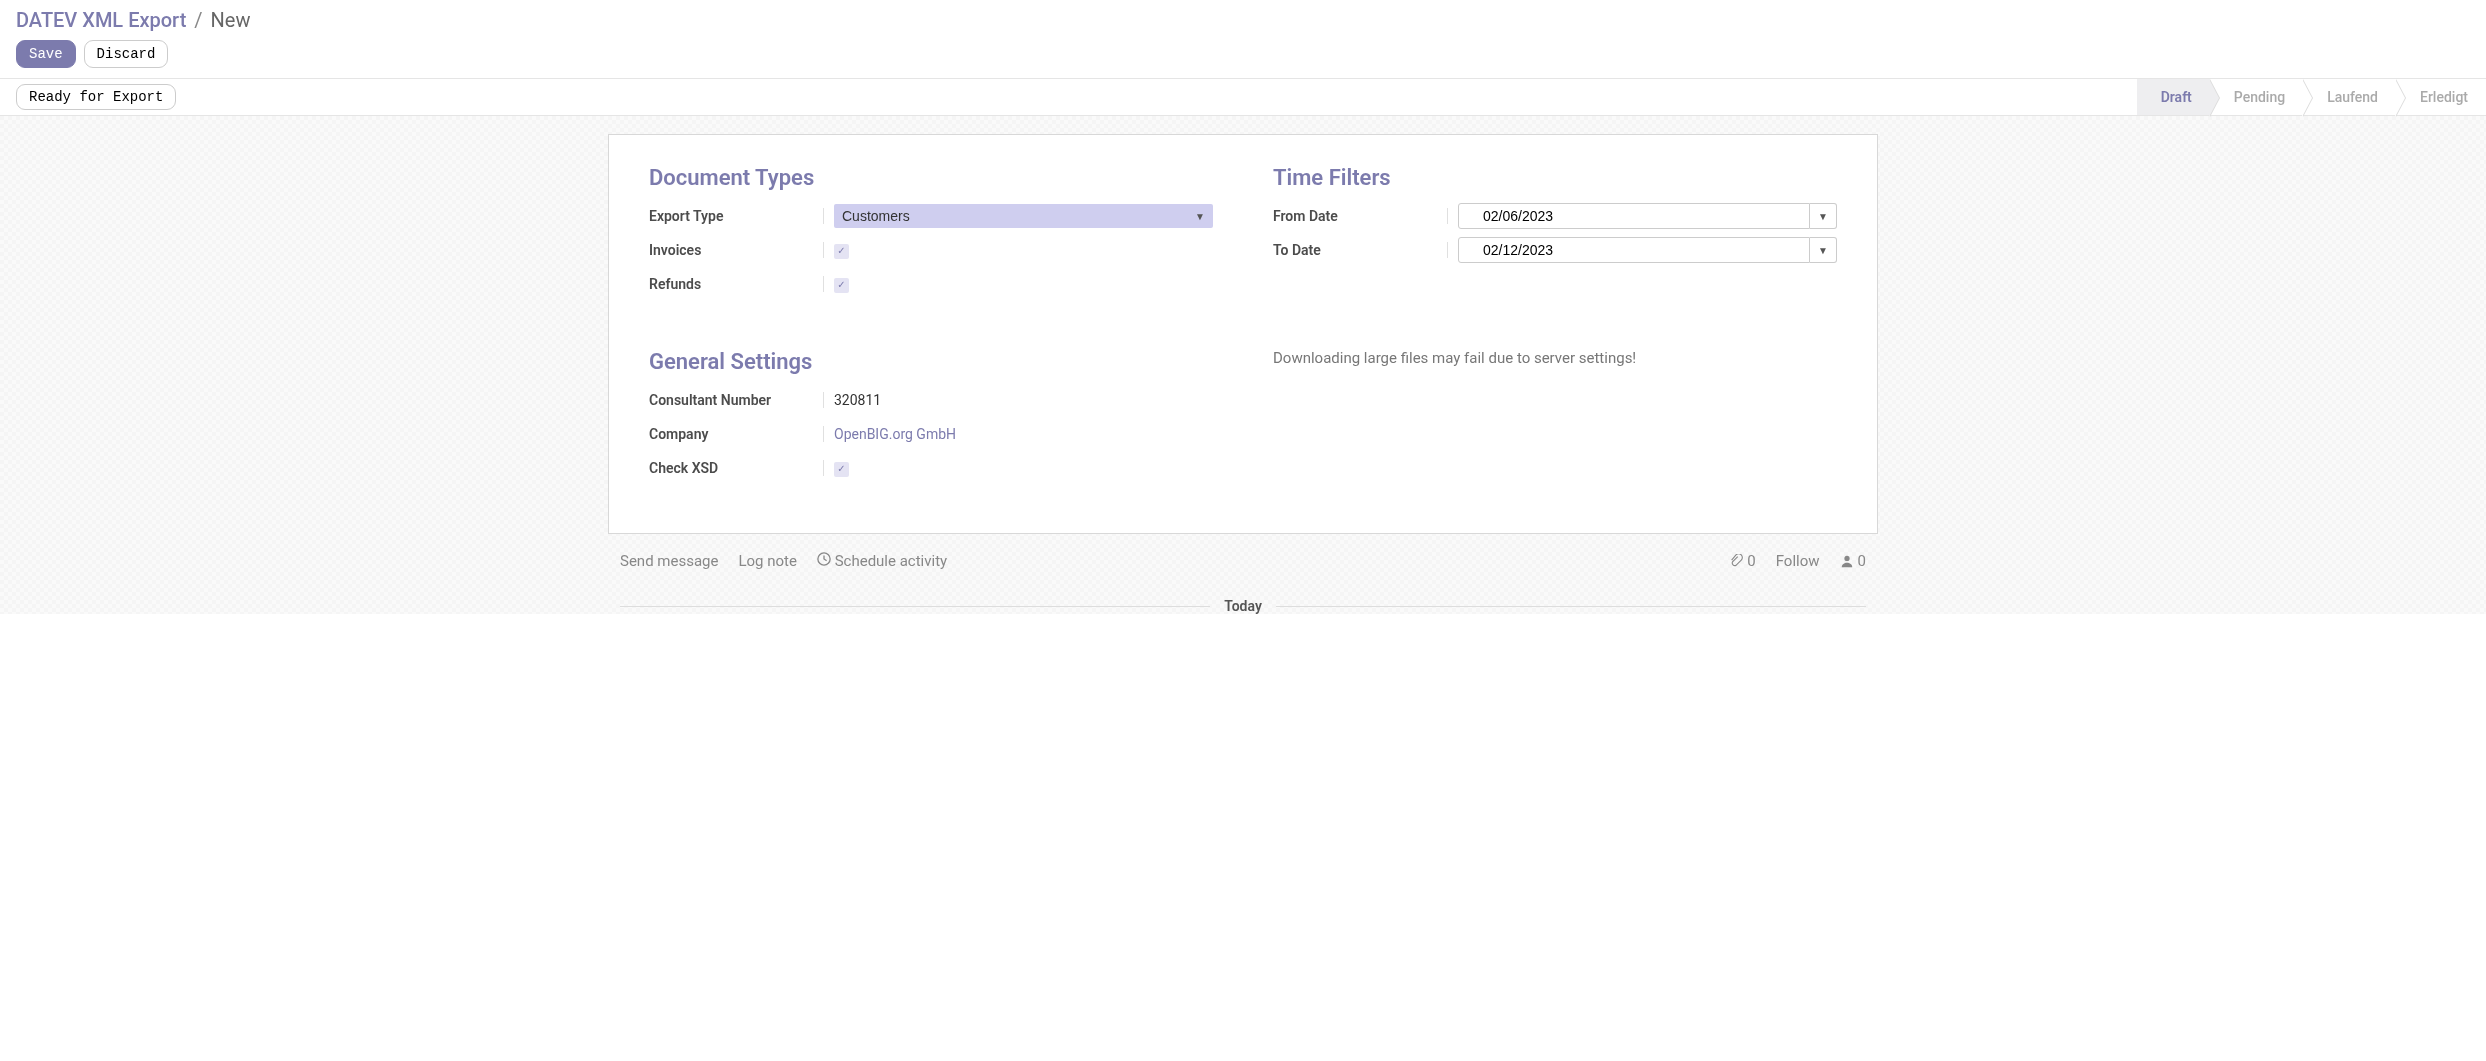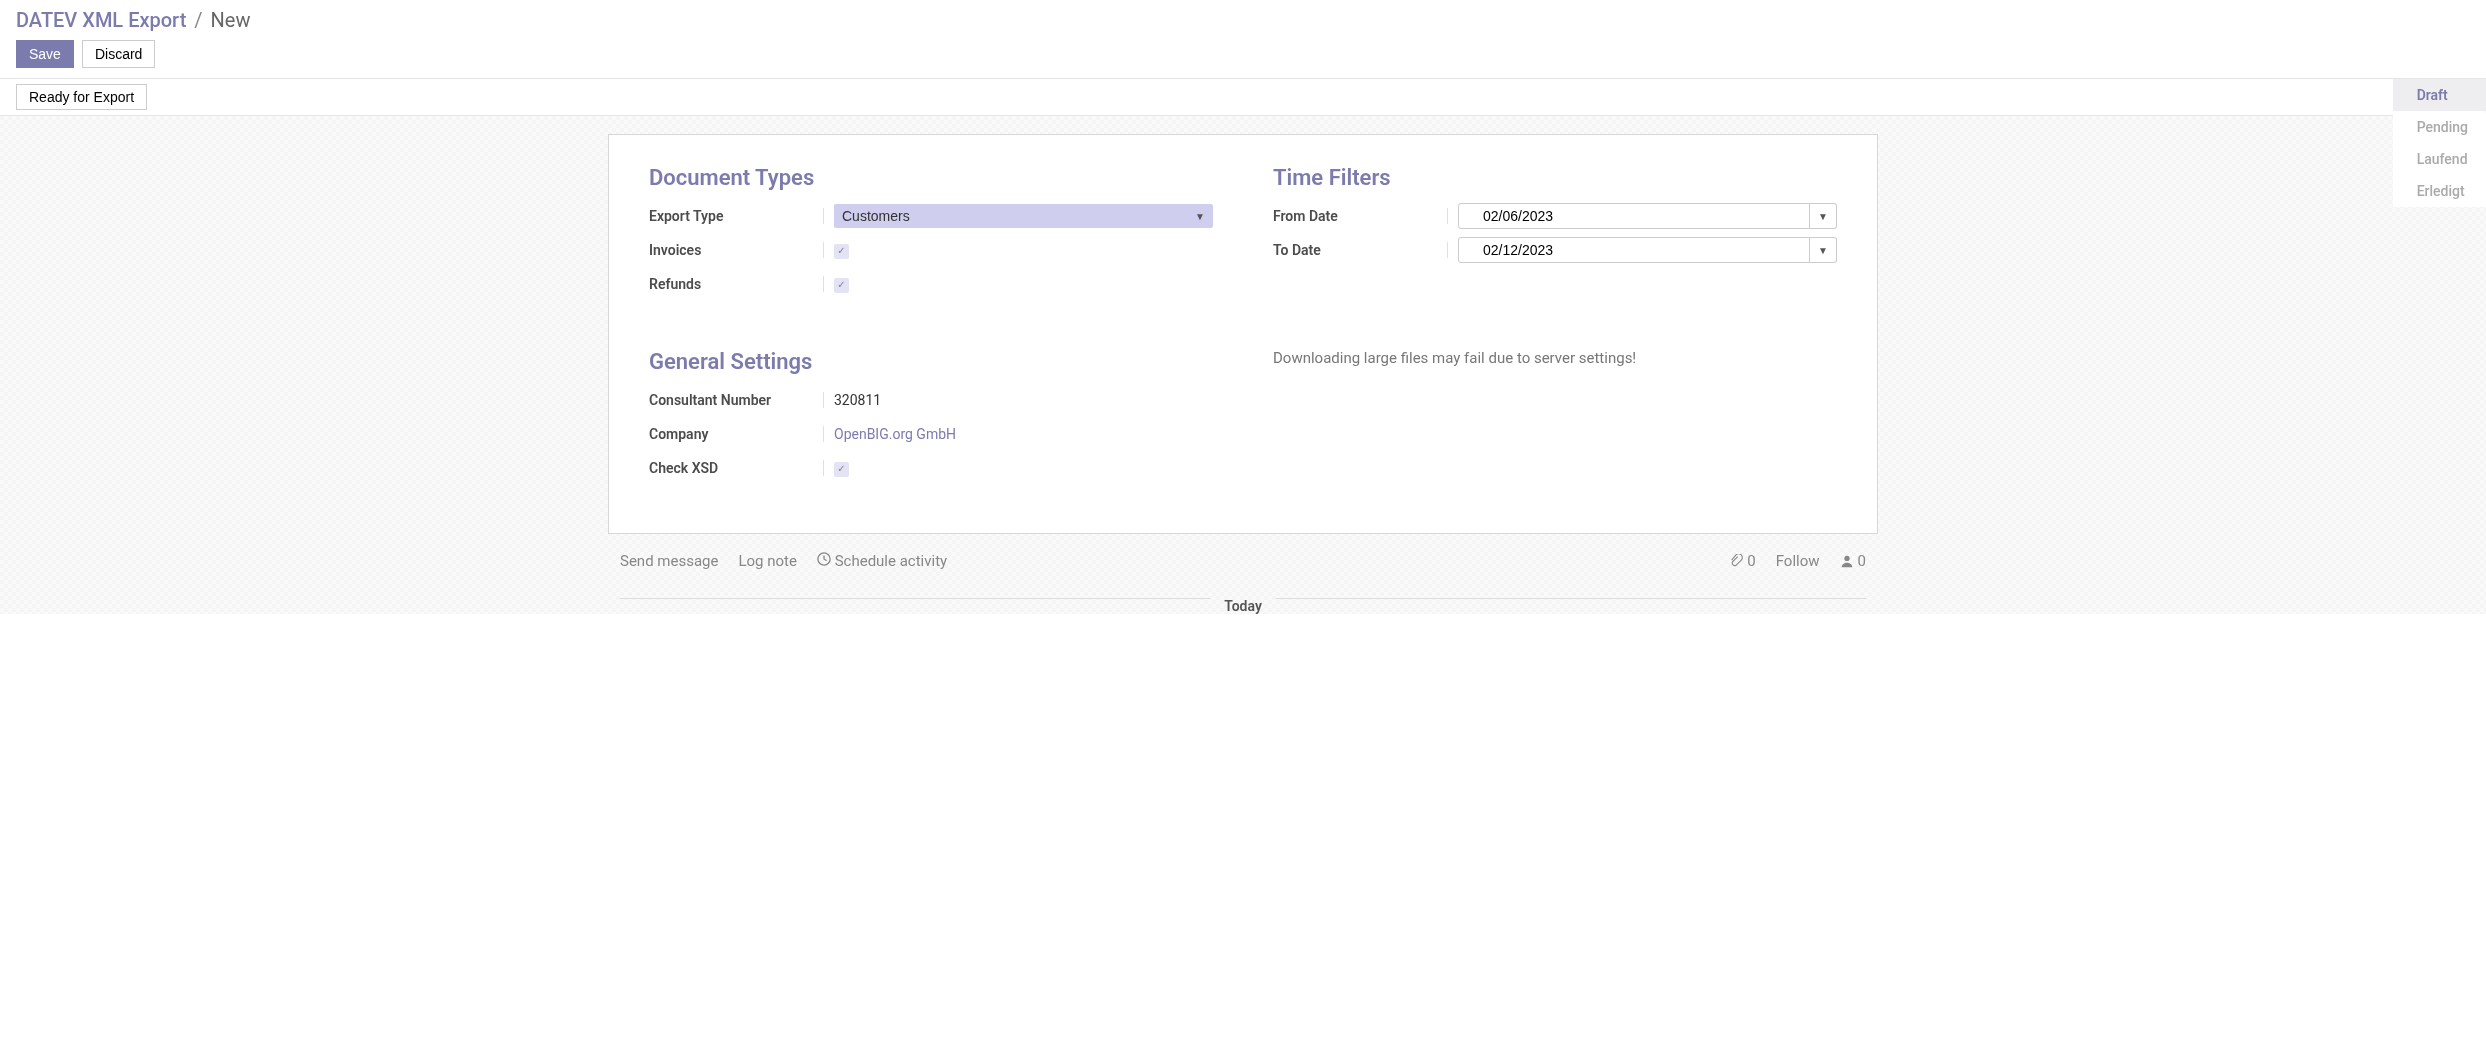--- a/index.html
+++ b/index.html
@@ -34,25 +34,26 @@
     .breadcrumb-current {
       color: #666;
     }
     .buttons-row {
       display: flex;
       gap: 8px;
       padding-bottom: 10px;
     }
     .btn {
       padding: 5px 12px;
-      border-radius: 0;
+      border-radius: 9px;
       border: 1px solid #ccc;
       background: #fff;
       cursor: pointer;
       font-size: 14px;
+      font-family: Liberation Mono, monospace;
     }
     .btn-primary {
       background: #7c7bad;
       color: #fff;
       border: 1px solid #7c7bad;
     }
     .status-row {
       display: flex;
       justify-content: space-between;
       align-items: center;
@@ -63,21 +64,20 @@
       height: 38px;
     }
     .status-row .btn {
       font-size: 14px;
       padding: 4px 12px;
     }
     .statusbar {
       display: flex;
       align-items: stretch;
       height: 100%;
-      flex-direction: column;
     }
     .status-step {
       position: relative;
       padding: 8px 18px 8px 24px;
       color: #aaa;
       font-weight: 500;
       font-size: 14px;
       background: #fff;
       display: flex;
       align-items: center;
@@ -265,21 +265,21 @@
       align-items: center;
     }
     .chatter-right .counter {
       display: inline-flex;
       align-items: center;
       gap: 4px;
     }
     .icon-svg { width: 14px; height: 14px; fill: #888; }
     .divider-line {
       display: flex;
-      align-items: flex-start;
+      align-items: center;
       margin-top: 28px;
     }
     .divider-line hr {
       flex: 1;
       border: none;
       border-top: 1px solid #ddd;
     }
     .divider-text {
       padding: 0 14px;
       color: #555;

